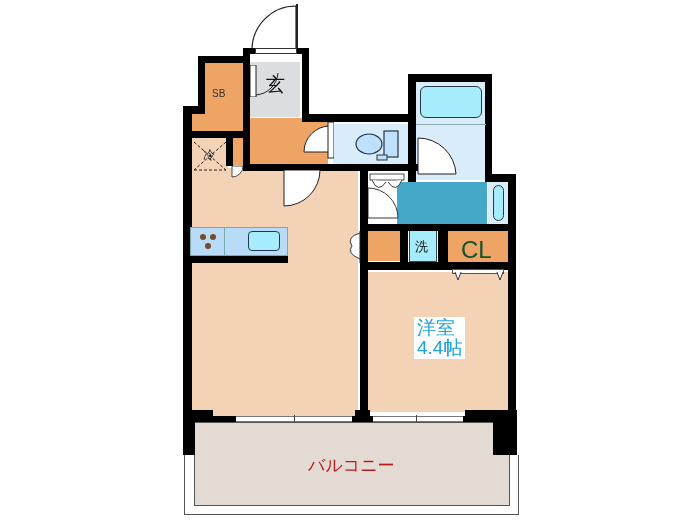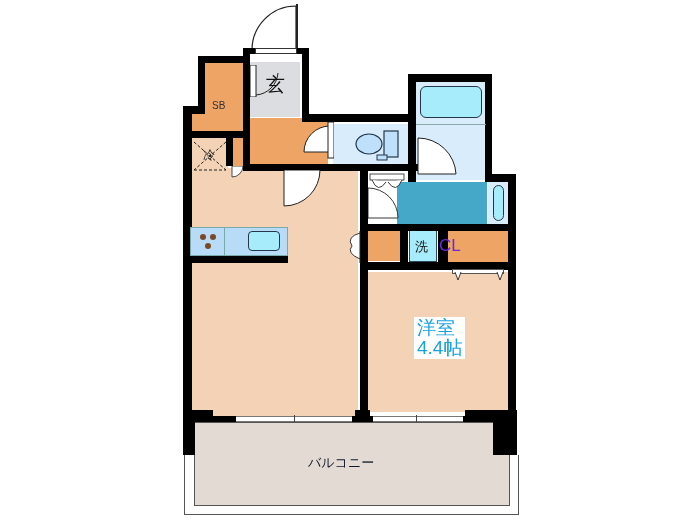--- a/index.html
+++ b/index.html
@@ -156,24 +156,24 @@
   </svg>
   <div class="abs" style="left:248px;top:231px;width:32px;height:20px;background:#a6ecfa;border:1.3px solid #22374a;border-radius:4px;box-sizing:border-box;"></div>
 
   <svg class="abs" style="left:192px;top:140px;width:36px;height:32px;" viewBox="0 0 36 32">
     <line x1="2" y1="2" x2="34" y2="30" stroke="#222" stroke-width="1" stroke-dasharray="3,2"></line>
     <line x1="34" y1="2" x2="2" y2="30" stroke="#222" stroke-width="1" stroke-dasharray="3,2"></line>
     <line x1="2" y1="30" x2="34" y2="30" stroke="#222" stroke-width="1" stroke-dasharray="3,2"></line>
   </svg>
 
   <span class="lbl" style="left:266px;top:72px;font-size:19px;color:#111;">玄</span>
-  <span class="lbl" style="left:212px;top:88px;font-size:10px;color:#333;margin-top:12px;">SB</span>
+  <span class="lbl" style="left:212px;top:88px;font-size:10px;color:#333;">SB</span>
   <span class="lbl" style="left:203px;top:147px;font-size:12px;color:#222;">冷</span>
   <span class="lbl" style="left:415px;top:238px;font-size:13px;color:#111;">洗</span>
-  <span class="lbl" style="left:439px;top:236px;font-size:17px;color:#6d28d9;">CL</span>
+  <span class="lbl" style="left:461px;top:236px;font-size:24px;color:#14532d;">CL</span>
 
   <div class="lbl blue-label" style="left:414px;top:317px;">
     <div>洋室</div>
     <div>4.4帖</div>
   </div>
 
-  <span class="lbl" style="left:308px;top:454px;font-size:13px;color:#0f172a;">バルコニー</span>
+  <span class="lbl" style="left:308px;top:454px;font-size:17px;color:#b91c1c;">バルコニー</span>
 </div>
 
 </body></html>

